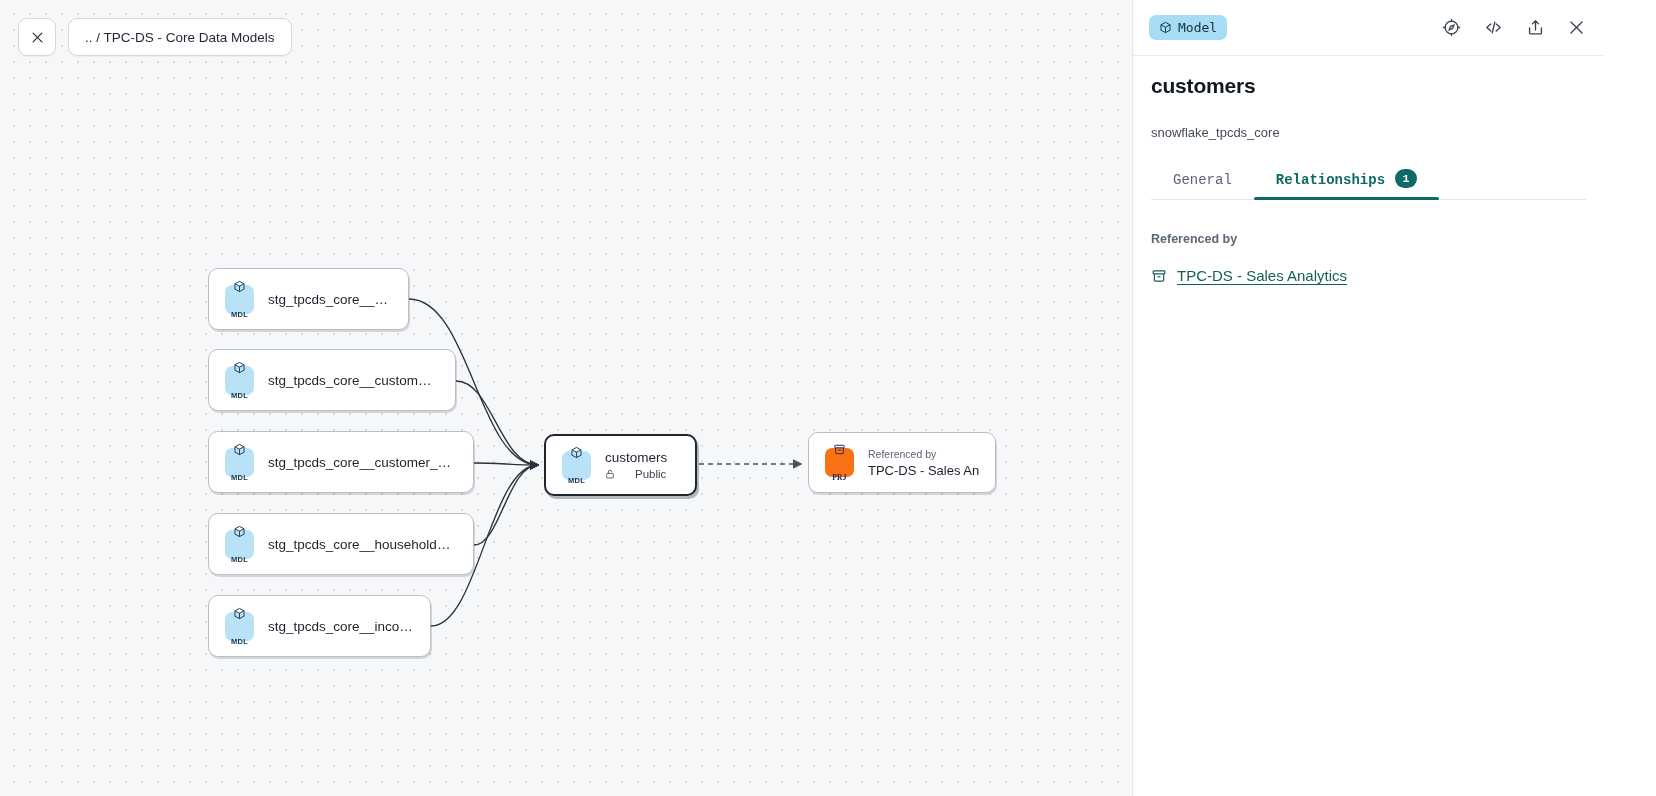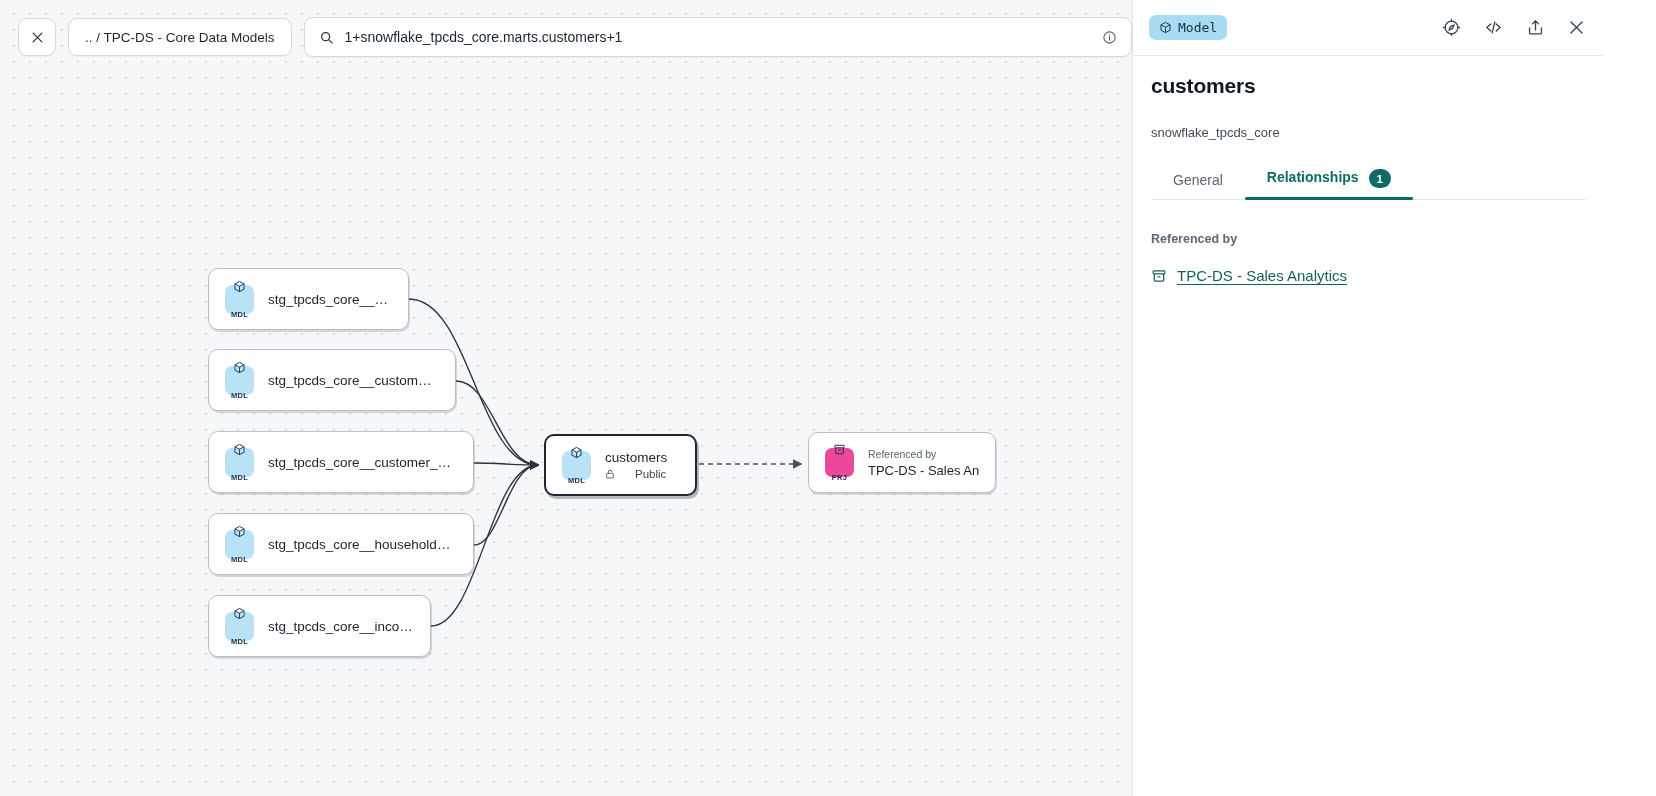--- a/index.html
+++ b/index.html
@@ -96,21 +96,21 @@
   }
   .badge {
     width: 29px; height: 29px;
     border-radius: 7px;
     display: flex; flex-direction: column;
     align-items: center; justify-content: center;
     flex: 0 0 auto;
     line-height: 1;
   }
   .badge.mdl { background: #b9e2f7; color: #15354b; }
-  .badge.prj { background: #ec4899; color: #22285a; }
+  .badge.prj { background: #f97316; color: #22285a; font-family: Liberation Serif, serif; }
   .badge .bt {
     font-size: 7.5px; font-weight: 700; letter-spacing: .3px;
     margin-top: 18px;
   }
   .node-text { min-width: 0; overflow: hidden; }
   .node-title {
     font-size: 13.5px; color: #1a222e;
     white-space: nowrap; overflow: hidden; text-overflow: ellipsis;
   }
   .node-sub {
@@ -161,24 +161,24 @@
     display: flex; align-items: flex-end; gap: 0;
     margin-top: 29px;
     border-bottom: 1px solid #e3e6ea;
     position: relative;
   }
   .tab {
     padding: 0 22px 11px 22px;
     font-size: 14px;
     color: #5c6573;
     cursor: pointer;
-    display: flex; align-items: flex-start; gap: 10px;
+    display: flex; align-items: flex-end; gap: 10px;
     position: relative;
     background: transparent; border: none;
-    font-family: Liberation Sans, sans-serif;
+    font-family: Liberation Mono, monospace;
   }
   .tab.active { color: #0d6a66; font-weight: 700; }
   .tab.active::after {
     content: ""; position: absolute; left: 0; right: 0; bottom: -1px;
     height: 3px; background: #0d6a66; border-radius: 2px;
   }
   .tab-count {
     background: #0d6a66; color: #fff;
     border-radius: 11px;
     min-width: 22px; height: 19px;
@@ -343,36 +343,20 @@
       <div class="tb-btn">
         <span class="icon">
           <svg width="15" height="15" viewBox="0 0 24 24" fill="none" stroke="#232b37" stroke-width="1.9" stroke-linecap="round">
               <path d="M5 5l14 14M19 5L5 19"></path>
             </svg>
         </span>
       </div>
       <div class="tb-breadcrumb">
         <span>.. / TPC-DS - Core Data Models</span>
       </div>
-      <div class="tb-search">
-        <span class="icon">
-          <svg width="15" height="15" viewBox="0 0 24 24" fill="none" stroke="#2b3340" stroke-width="2" stroke-linecap="round">
-              <circle cx="10.6" cy="10.6" r="6.4"></circle>
-              <path d="M15.4 15.4 21 21"></path>
-            </svg>
-        </span>
-        <input class="sv" value="1+snowflake_tpcds_core.marts.customers+1" style="">
-        <span class="icon">
-          <svg width="15" height="15" viewBox="0 0 24 24" fill="none" stroke="#5b6personally" stroke-width="1.7">
-              <circle cx="12" cy="12" r="9" stroke="#555e6b"></circle>
-              <path d="M12 11v5.5" stroke="#555e6b" stroke-linecap="round"></path>
-              <circle cx="12" cy="7.8" r="1.05" fill="#555e6b" stroke="none"></circle>
-            </svg>
-        </span>
-      </div>
 
     </div>
   </div>
 
   <div class="panel">
 
     <div class="panel-head">
       <div class="chip">
         <span class="icon">
           <svg width="13" height="13" viewBox="0 0 24 24" fill="none" stroke="currentColor" stroke-width="1.7" stroke-linejoin="round">

